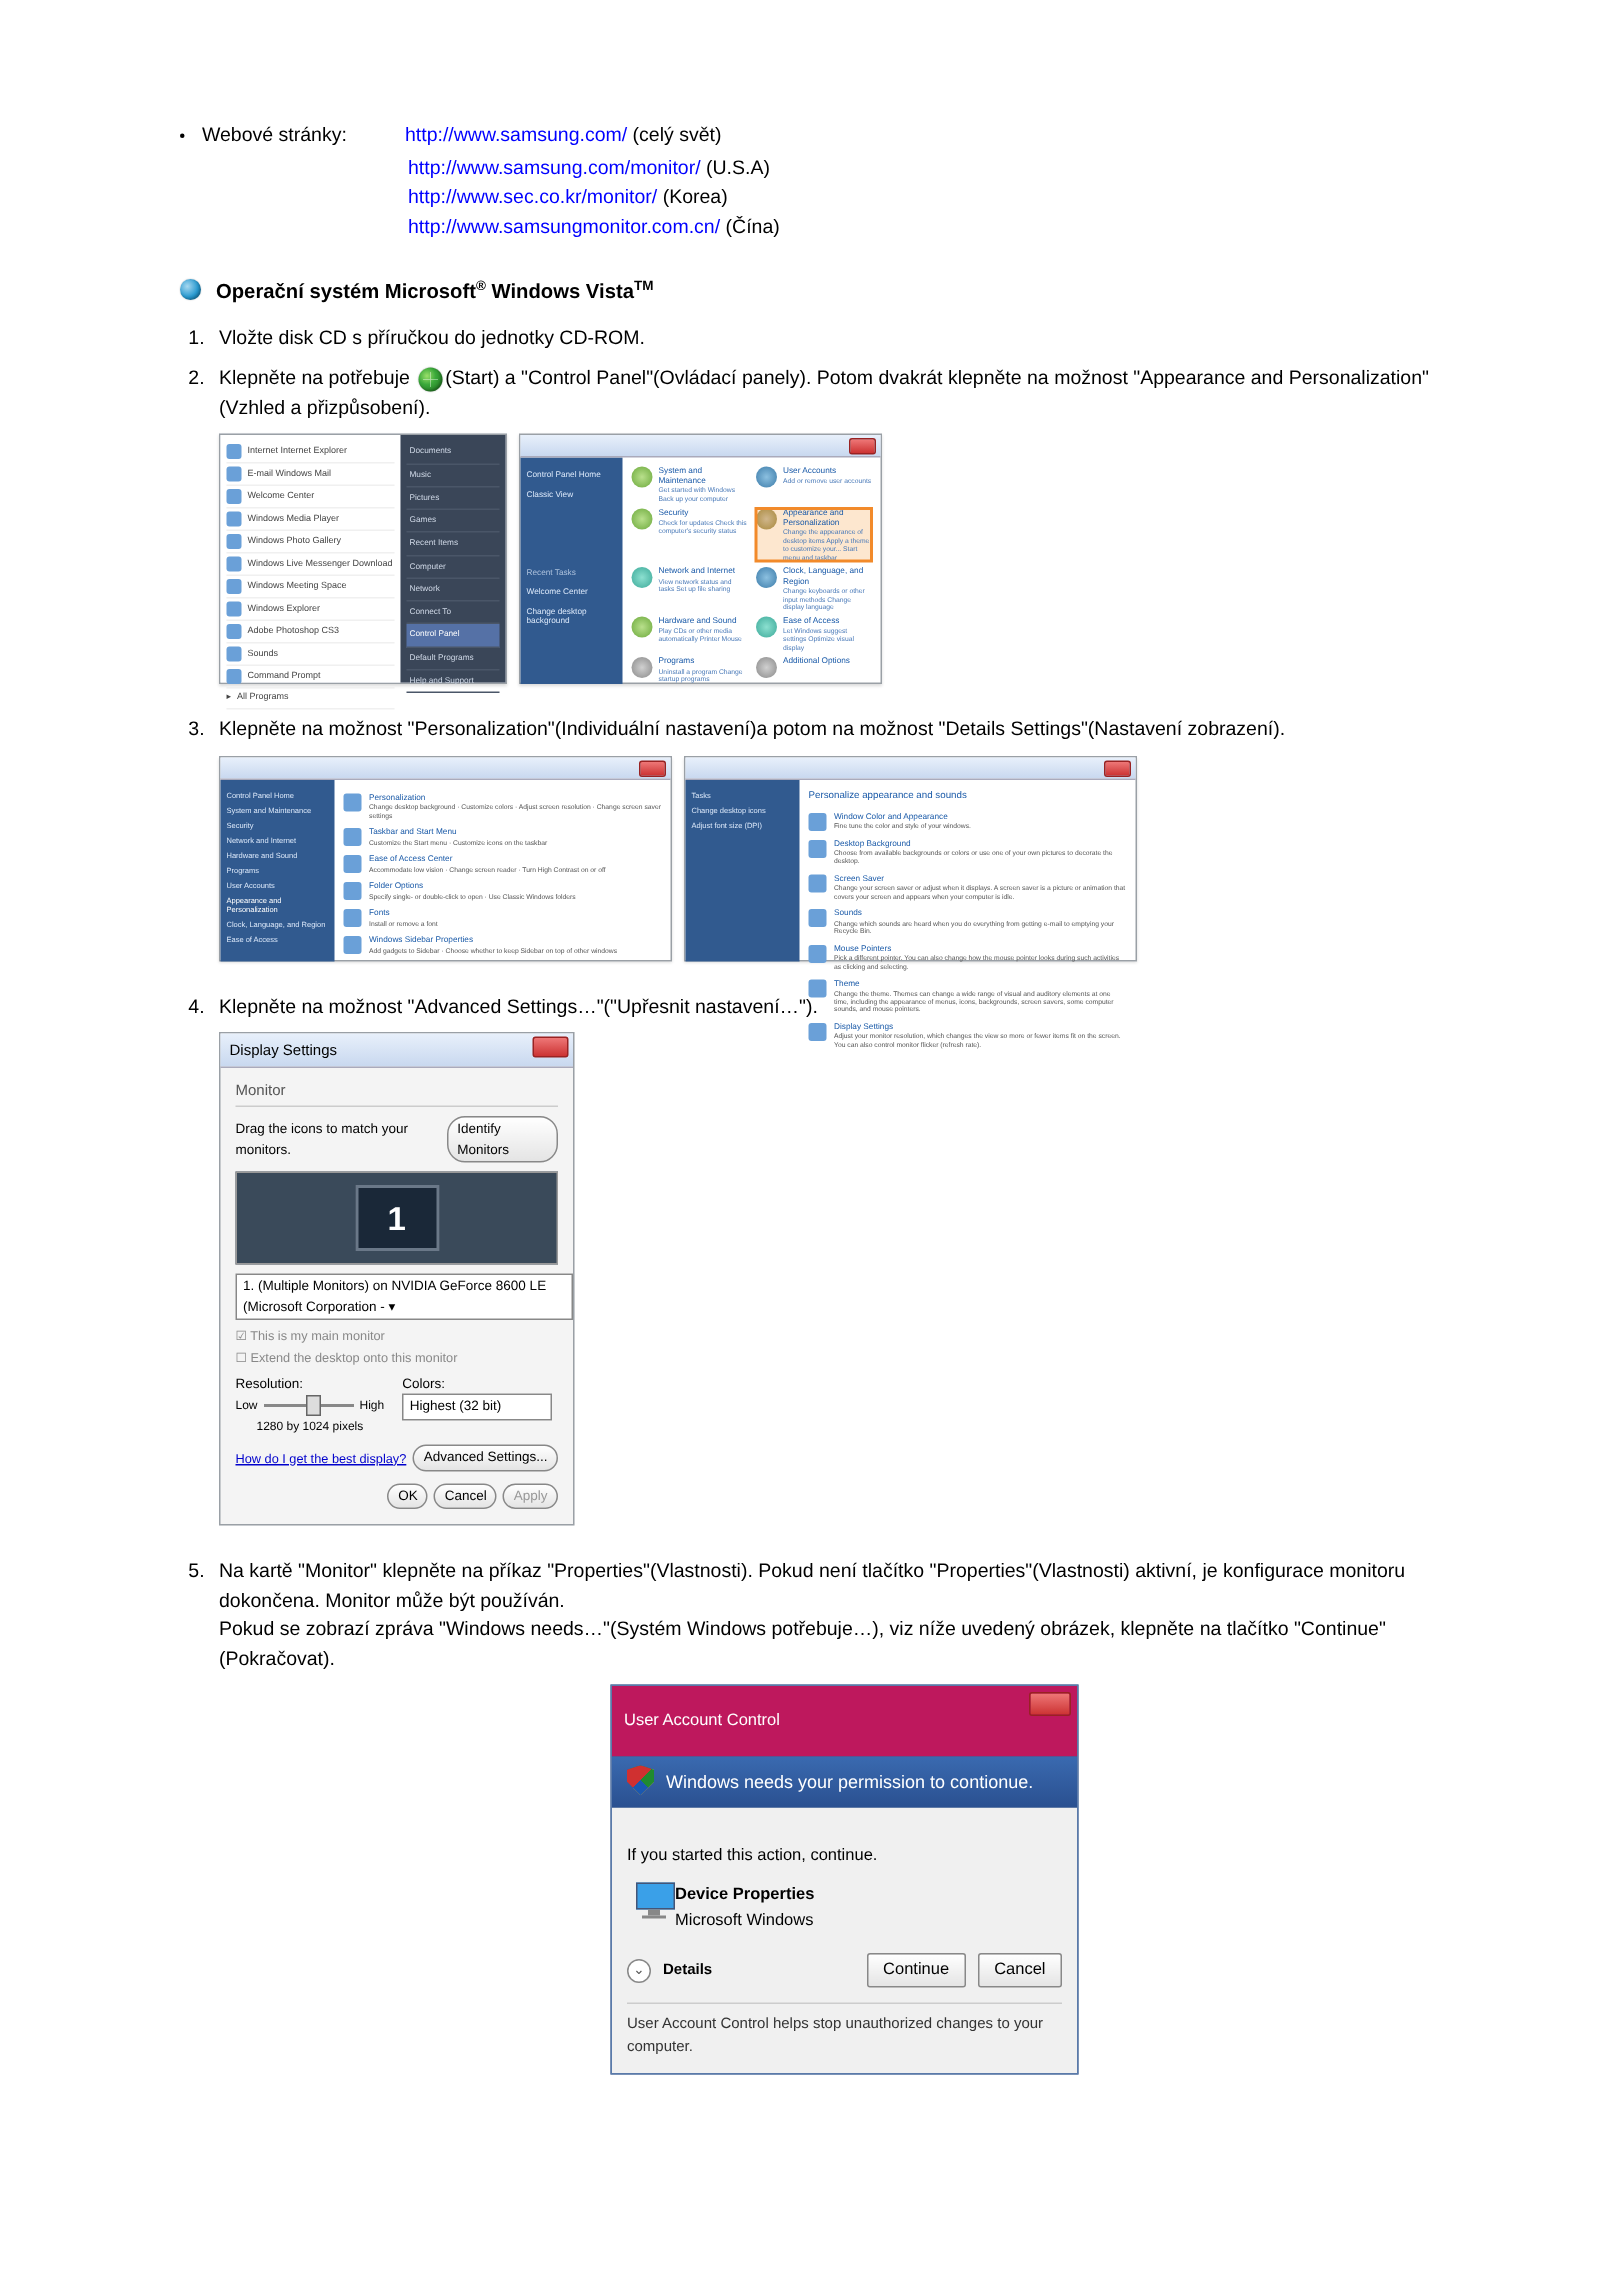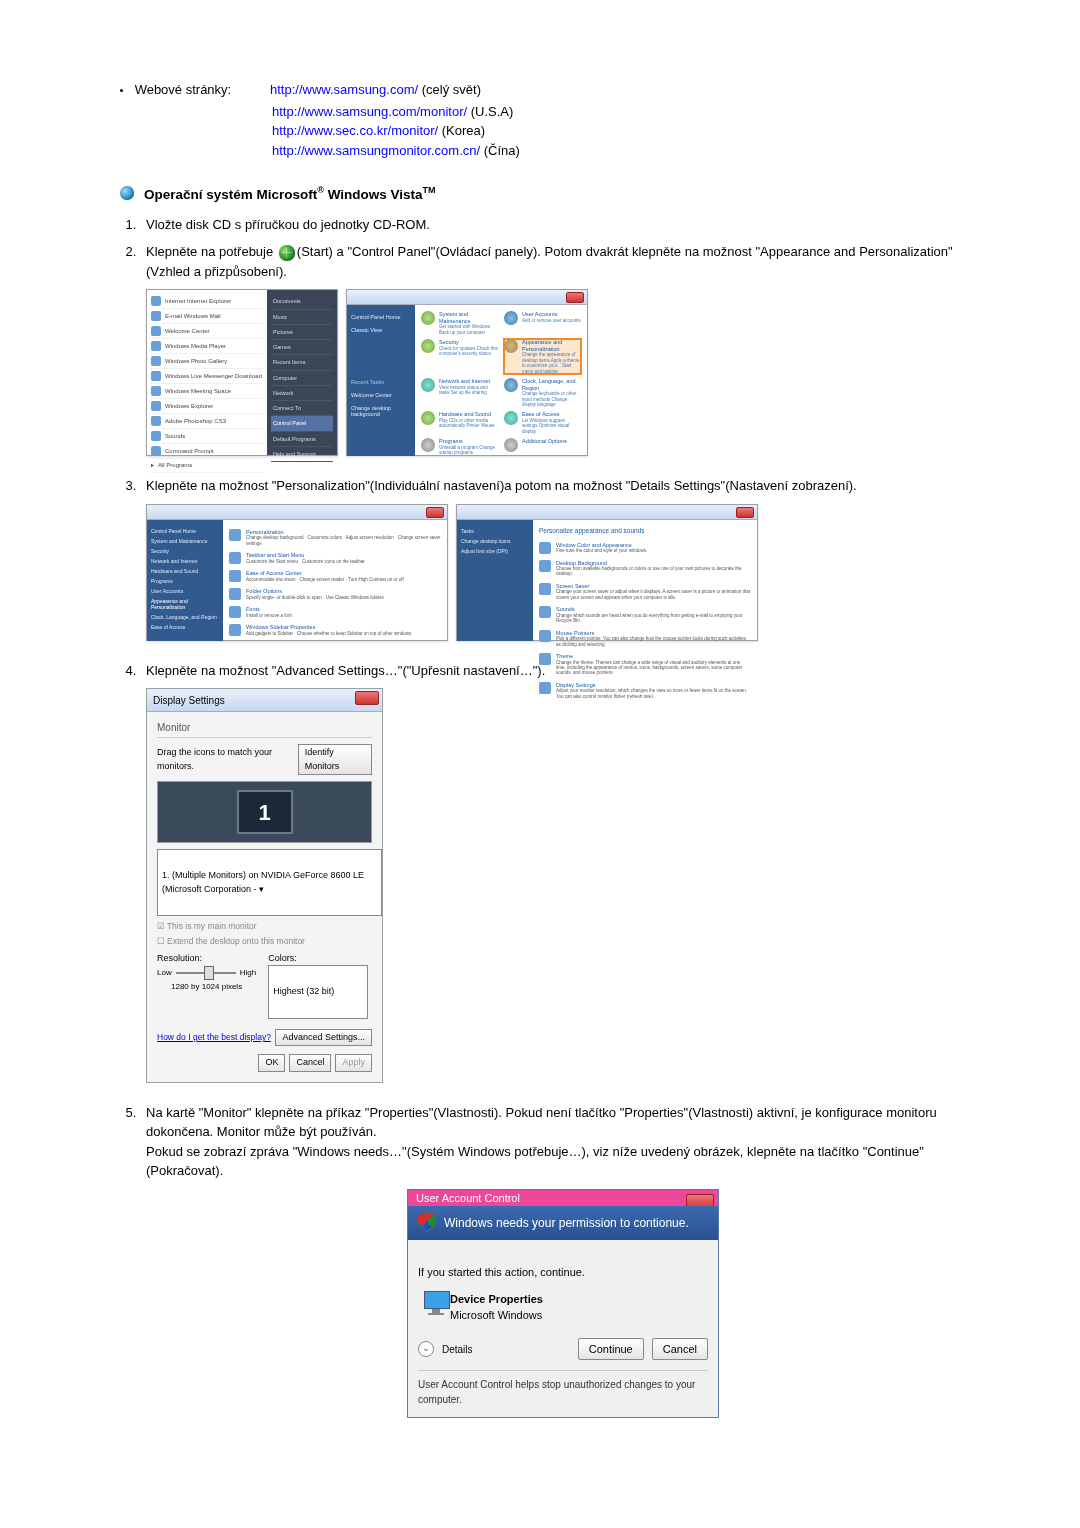--- a/index.html
+++ b/index.html
@@ -296,21 +296,21 @@
       justify-content: space-between;
       align-items: center;
       font-size: 9px;
       margin-bottom: 6px;
     }
     .ds-btn {
       border: 1px solid #888;
       background: linear-gradient(#fff,#e4e4e4);
       padding: 1px 6px;
       font-size: 9px;
-      border-radius: 0;
+      border-radius: 12px;
     }
     .ds-monitor-area {
       background: #3a4a5a;
       height: 60px;
       border: 1px solid #999;
       display: flex;
       align-items: center;
       justify-content: center;
       margin-bottom: 6px;
     }
@@ -324,21 +324,21 @@
       justify-content: center;
       color: #fff;
       font-size: 22px;
       font-weight: bold;
     }
     .ds-select {
       width: 100%;
       border: 1px solid #888;
       background: #fff;
       font-size: 9px;
-      padding: 19px 4px;
+      padding: 1px 4px;
       margin-bottom: 4px;
     }
     .ds-check {
       font-size: 8.5px;
       color: #888;
       margin-bottom: 2px;
     }
     .ds-cols {
       display: flex;
       gap: 12px;
@@ -386,25 +386,25 @@
     .uac {
       width: 310px;
       border: 1px solid #5a7aaa;
       background: #3a5a8a;
       font-size: 10px;
       color: #000;
     }
     .uac-title {
       color: #fff;
       font-size: 11px;
-      padding: 0 8px;
+      padding: 15px 8px;
       display: flex;
       align-items: center;
       position: relative;
-      background: #ec4899;
+      background: #be185d;
     }
     .uac-title .cx {
       position: absolute;
       right: 4px; top: 4px;
       width: 26px; height: 14px;
       background: linear-gradient(#e77, #c33);
       border: 1px solid #922;
       border-radius: 2px;
     }
     .uac-banner {
@@ -481,21 +481,21 @@
       border: 1px solid #888;
       border-radius: 50%;
       background: #fff;
       display: inline-flex;
       align-items: center;
       justify-content: center;
       font-size: 9px;
       color: #555;
     }
     .uac-actions .det {
-      font-weight: normal;
+      font-weight: bold;
       flex: 1;
     }
     .uac-actions .btn {
       border: 1px solid #888;
       background: linear-gradient(#fff,#e4e4e4);
       padding: 2px 10px;
       border-radius: 2px;
       font-size: 11px;
     }
     .uac-foot {

